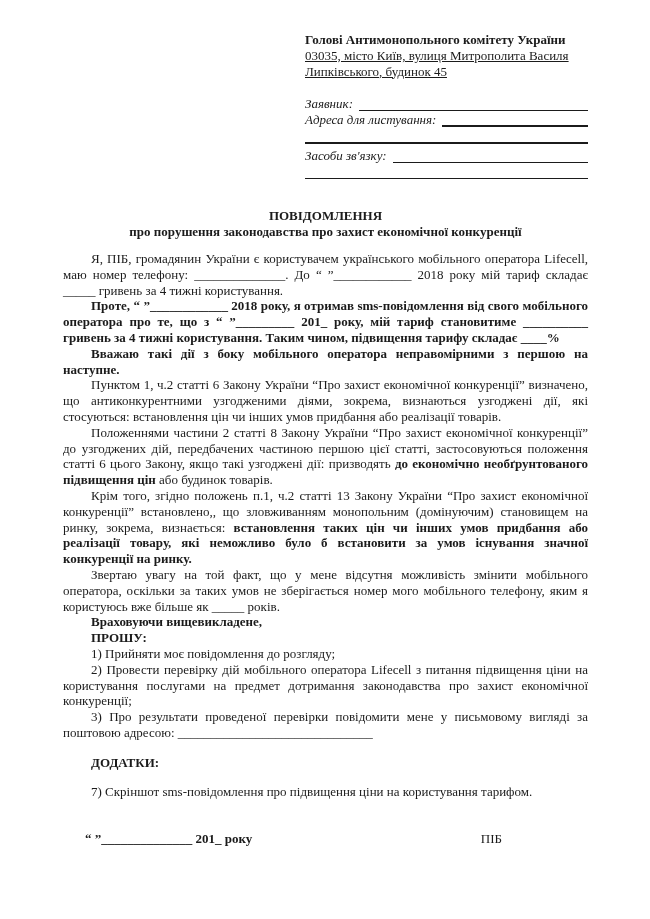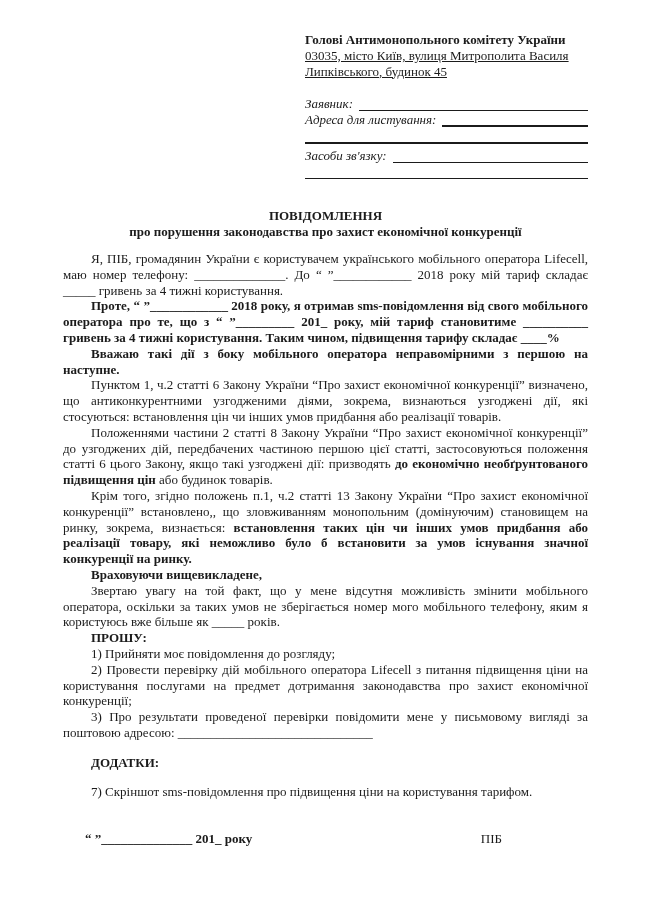--- a/index.html
+++ b/index.html
@@ -77,22 +77,22 @@
     <div class="doc-subtitle">про порушення законодавства про захист економічної конкуренції</div>
   </div>
 
   <div class="body-block">
     <p class="para">Я, ПІБ, громадянин України є користувачем українського мобільного оператора Lifecell, маю номер телефону: ______________. До “   ”____________ 2018 року мій тариф складає _____ гривень за 4 тижні користування.</p>
     <p class="para bold">Проте, “   ”____________ 2018 року, я отримав sms-повідомлення від свого мобільного оператора про те, що з “   ”_________ 201_ року, мій тариф становитиме __________ гривень за 4 тижні користування. Таким чином, підвищення тарифу складає ____%</p>
     <p class="para bold">Вважаю такі дії з боку мобільного оператора неправомірними з першою на наступне.</p>
     <p class="para">Пунктом 1, ч.2 статті 6 Закону України “Про захист економічної конкуренції” визначено, що антиконкурентними узгодженими діями, зокрема, визнаються узгоджені дії, які стосуються: встановлення цін чи інших умов придбання або реалізації товарів.</p>
     <p class="para"><span>Положеннями частини 2 статті 8 Закону України “Про захист економічної конкуренції” до узгоджених дій, передбачених частиною першою цієї статті, застосовуються положення статті 6 цього Закону, якщо такі узгоджені дії: призводять </span><span class="bold">до економічно необґрунтованого підвищення цін</span><span> або будинок товарів.</span></p>
     <p class="para"><span>Крім того, згідно положень п.1, ч.2 статті 13 Закону України “Про захист економічної конкуренції” встановлено,, що зловживанням монопольним (домінуючим) становищем на ринку, зокрема, визнається: </span><span class="bold">встановлення таких цін чи інших умов придбання або реалізації товару, які неможливо було б встановити за умов існування значної конкуренції на ринку.</span></p>
+    <p class="para">Звертаю увагу на той факт, що у мене відсутня можливість змінити мобільного оператора, оскільки за таких умов не зберігається номер мого мобільного телефону, яким я користуюсь вже більше як _____ років.</p>
     <p class="para left bold">Враховуючи вищевикладене,</p>
-    <p class="para">Звертаю увагу на той факт, що у мене відсутня можливість змінити мобільного оператора, оскільки за таких умов не зберігається номер мого мобільного телефону, яким я користуюсь вже більше як _____ років.</p>
     <p class="para left bold">ПРОШУ:</p>
     <p class="para">1) Прийняти моє повідомлення до розгляду;</p>
     <p class="para">2) Провести перевірку дій мобільного оператора Lifecell з питання підвищення ціни на користування послугами на предмет дотримання законодавства про захист економічної конкуренції;</p>
     <p class="para">3) Про результати проведеної перевірки повідомити мене у письмовому вигляді за поштовою адресою: ______________________________</p>
     <p class="para left bold attachments-heading">ДОДАТКИ:</p>
     <p class="para left attachment-item">7) Скріншот sms-повідомлення про підвищення ціни на користування тарифом.</p>
   </div>
 
   <div class="footer">
     <span class="date-line">“   ”______________ 201_ року</span>

